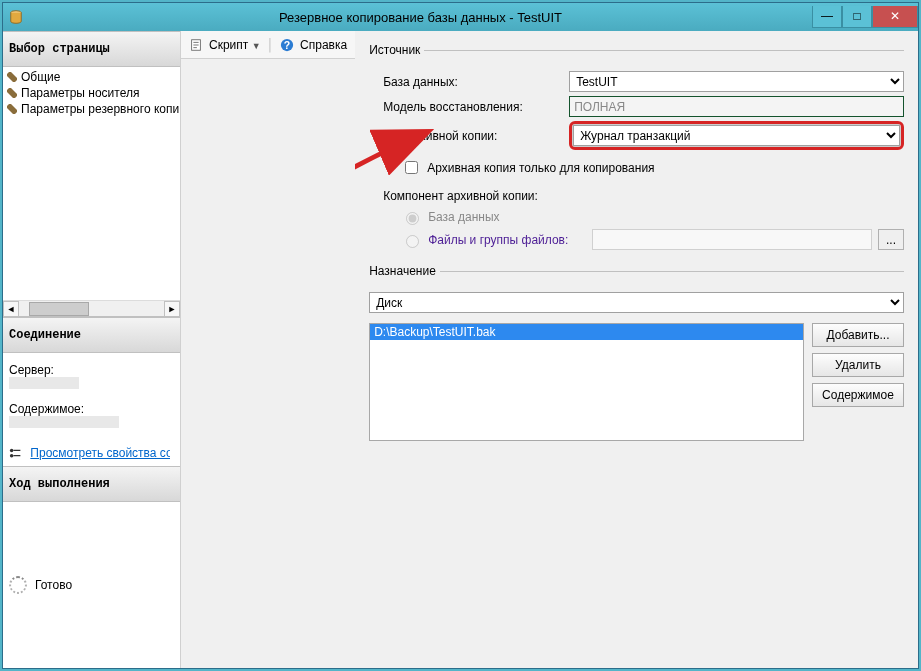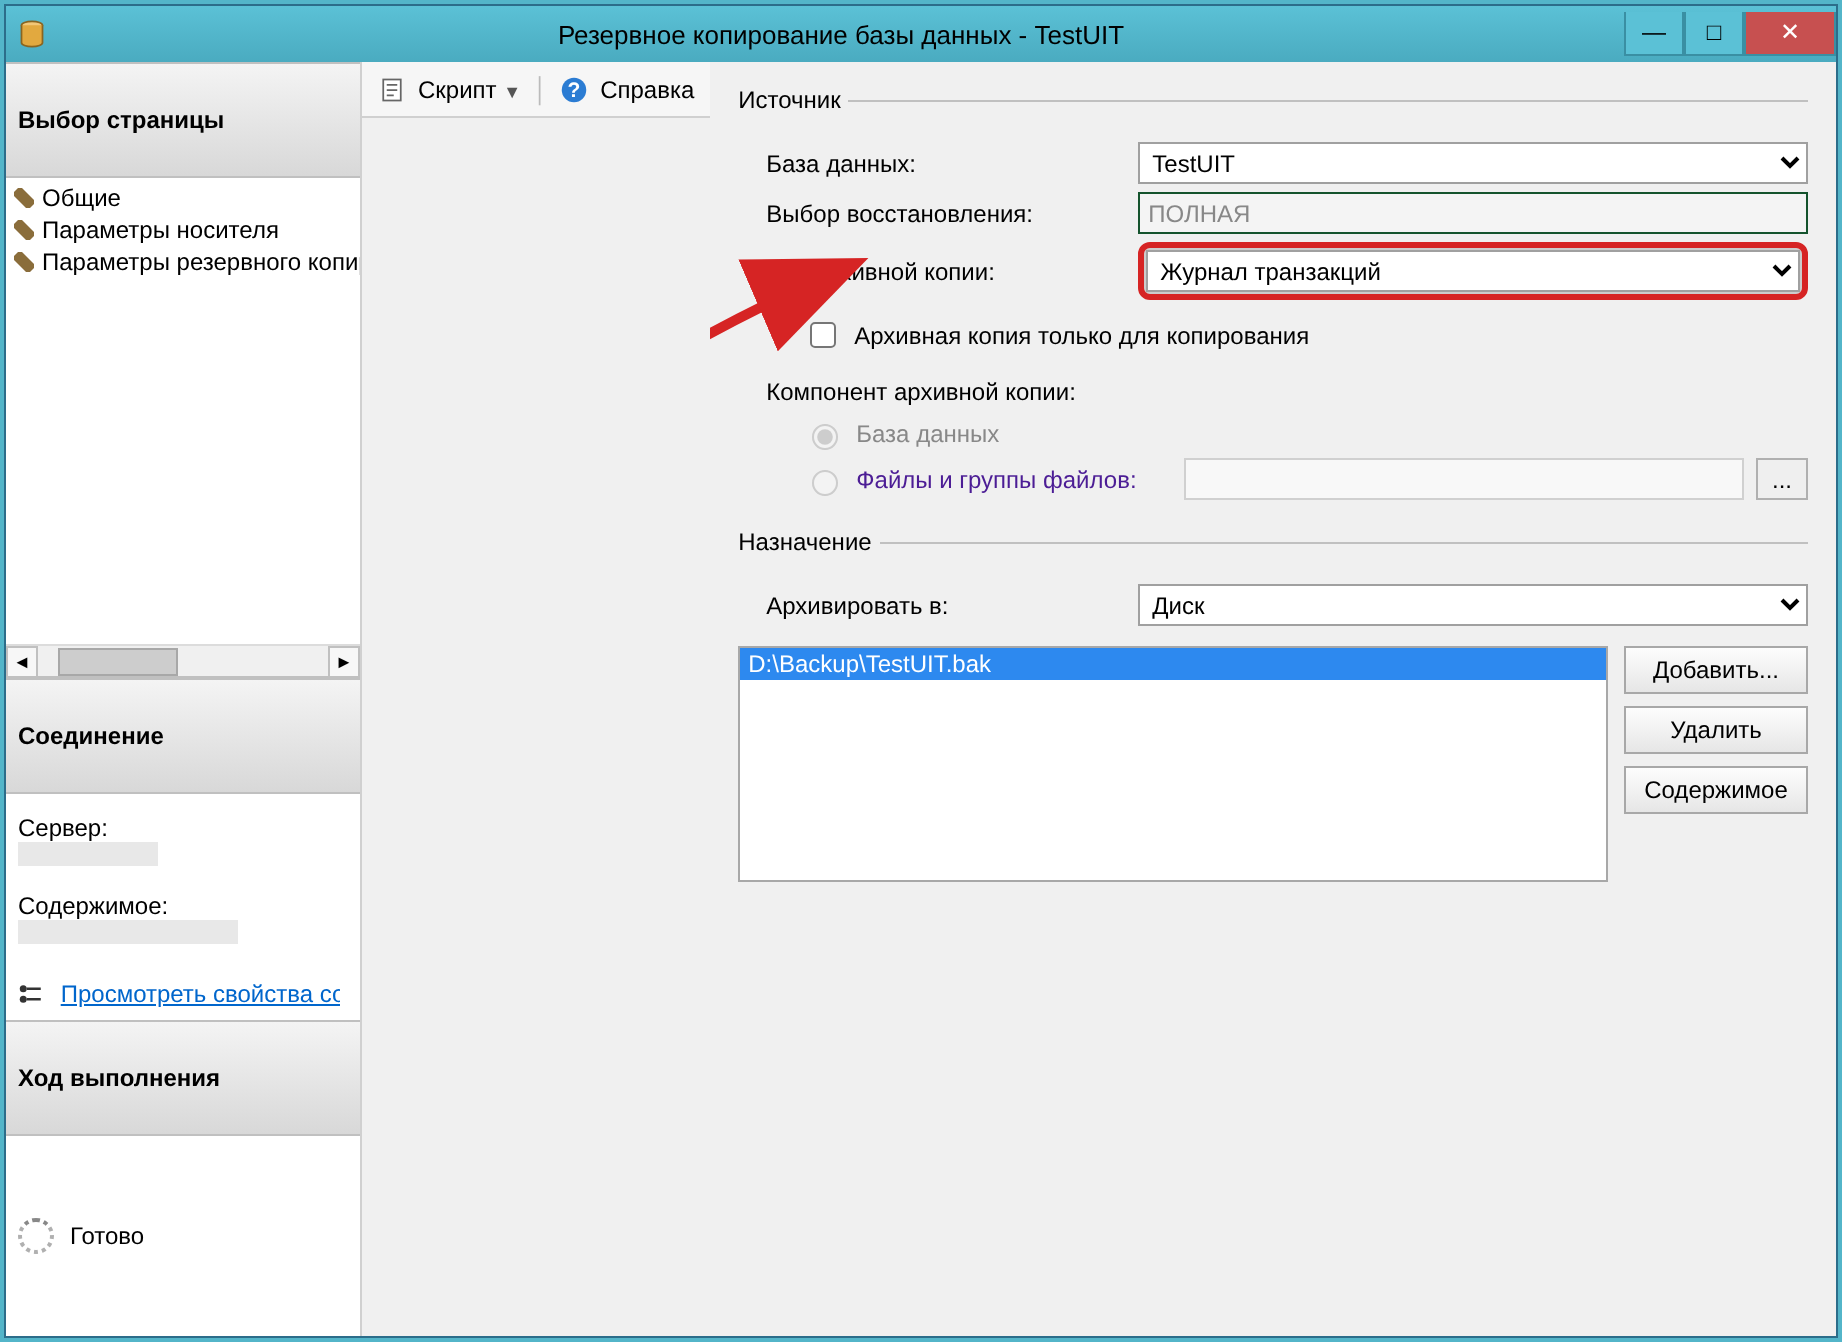--- a/index.html
+++ b/index.html
@@ -6,21 +6,21 @@
 body { margin: 0; background: #53b5c9; padding: 2px; }
 .window { width: 917px; height: 667px; background: #f0f0f0; border: 1px solid #2c6d8a; display: flex; flex-direction: column; }
 .titlebar { height: 28px; background: linear-gradient(#5bc1d6,#4aabc0); display: flex; align-items: center; padding: 0 0 0 6px; color: #000; }
 .titlebar .icon-db { width: 14px; height: 14px; margin-right: 6px; }
 .titlebar .title { flex: 1; text-align: center; font-size: 13px; color: #000; }
 .winbtns { display: flex; }
 .winbtn { width: 30px; height: 22px; margin-top:-1px; display:flex; align-items:center; justify-content:center; border-left:1px solid #3a8fa3; border-right:1px solid #3a8fa3; border-bottom:1px solid #3a8fa3; background:#5bc1d6;}
 .winbtn.close { background:#c75050; color:#fff; width:46px; }
 .body { flex:1; display:flex; background:#f0f0f0; }
 .sidebar { width: 178px; background:#f0f0f0; border-right:1px solid #d0d0d0; display:flex; flex-direction:column; }
-.panel-header { background: linear-gradient(#f4f4f4,#d8d8d8); padding: 21px 6px; font-weight:bold; border-bottom:1px solid #c0c0c0; border-top:1px solid #c0c0c0;}
+.panel-header { background: linear-gradient(#f4f4f4,#d8d8d8); padding: 10px 6px; font-weight:bold; border-bottom:1px solid #c0c0c0; border-top:1px solid #c0c0c0;font-family:Liberation Mono, monospace;}
 .page-list { flex: 0 0 auto; background:#fff; padding: 2px 0; height: 250px; border-bottom:1px solid #c0c0c0; overflow:hidden; white-space:nowrap; position:relative;}
 .page-item { padding: 1px 4px 1px 18px; position:relative; cursor:pointer; overflow:hidden; text-overflow:clip;}
 .page-item::before { content:""; position:absolute; left:4px; top:3px; width:10px; height:10px; background:#8a6d3b; clip-path: polygon(20% 0, 40% 0, 100% 60%, 100% 80%, 80% 100%, 60% 100%, 0 40%, 0 20%); }
 .hscroll { position:absolute; bottom:0; left:0; right:0; height:16px; background:#f0f0f0; border-top:1px solid #dcdcdc; display:flex; align-items:center;}
 .hscroll .arrow { width:16px; height:16px; border:1px solid #c0c0c0; background:#f7f7f7; display:flex; align-items:center; justify-content:center; font-size:9px;}
 .hscroll .track { flex:1; position:relative; height:16px; }
 .hscroll .thumb { position:absolute; left:10px; top:1px; width:60px; height:14px; background:#cdcdcd; border:1px solid #a8a8a8;}
 .connection { background:#fff; padding:6px; font-size:12px; flex:0 0 auto;}
 .connection .lbl { margin-top:4px; }
 .connection .blank { display:inline-block; width:70px; height:12px; background:#e8e8e8; }
@@ -144,21 +144,21 @@
           <path d="M10,85 Q80,40 150,10" stroke="#d62424" stroke-width="5" fill="none" marker-end="url(#ah)"></path>
         </svg>
 
         <fieldset>
           <legend>Источник</legend>
           <div class="row">
             <div class="lab">База данных:</div>
             <div class="ctl"><select><option>TestUIT</option></select></div>
           </div>
           <div class="row">
-            <div class="lab">Выбор восстановления:</div>
+            <div class="lab">Модель восстановления:</div>
             <div class="ctl"><input type="text" class="ro" readonly="" value="ПОЛНАЯ" style=""></div>
           </div>
           <div class="row">
             <div class="lab">Тип архивной копии:</div>
             <div class="ctl">
                 <div class="highlight-wrap"><select><option>Журнал транзакций</option></select></div>
               </div>
           </div>
           <div class="checkbox-row">
             <input type="checkbox" style="">
@@ -173,21 +173,20 @@
             <input type="radio" disabled="" style="">
             <span style="color:#4c1d95; width:158px">Файлы и группы файлов:</span>
             <div class="txt"></div>
             <button class="dots">...</button>
           </div>
         </fieldset>
 
         <fieldset>
           <legend>Назначение</legend>
           <div class="row">
-            <div class="lab">Архивировать в:</div>
             <div class="ctl"><select><option>Диск</option></select></div>
           </div>
           <div class="dest-list" style="margin-top:10px">
             <div class="listbox">
               <div class="item selected">D:\Backup\TestUIT.bak</div>
             </div>
             <div class="sidebtns">
               <button class="btn">Добавить...</button>
               <button class="btn">Удалить</button>
               <button class="btn">Содержимое</button>

